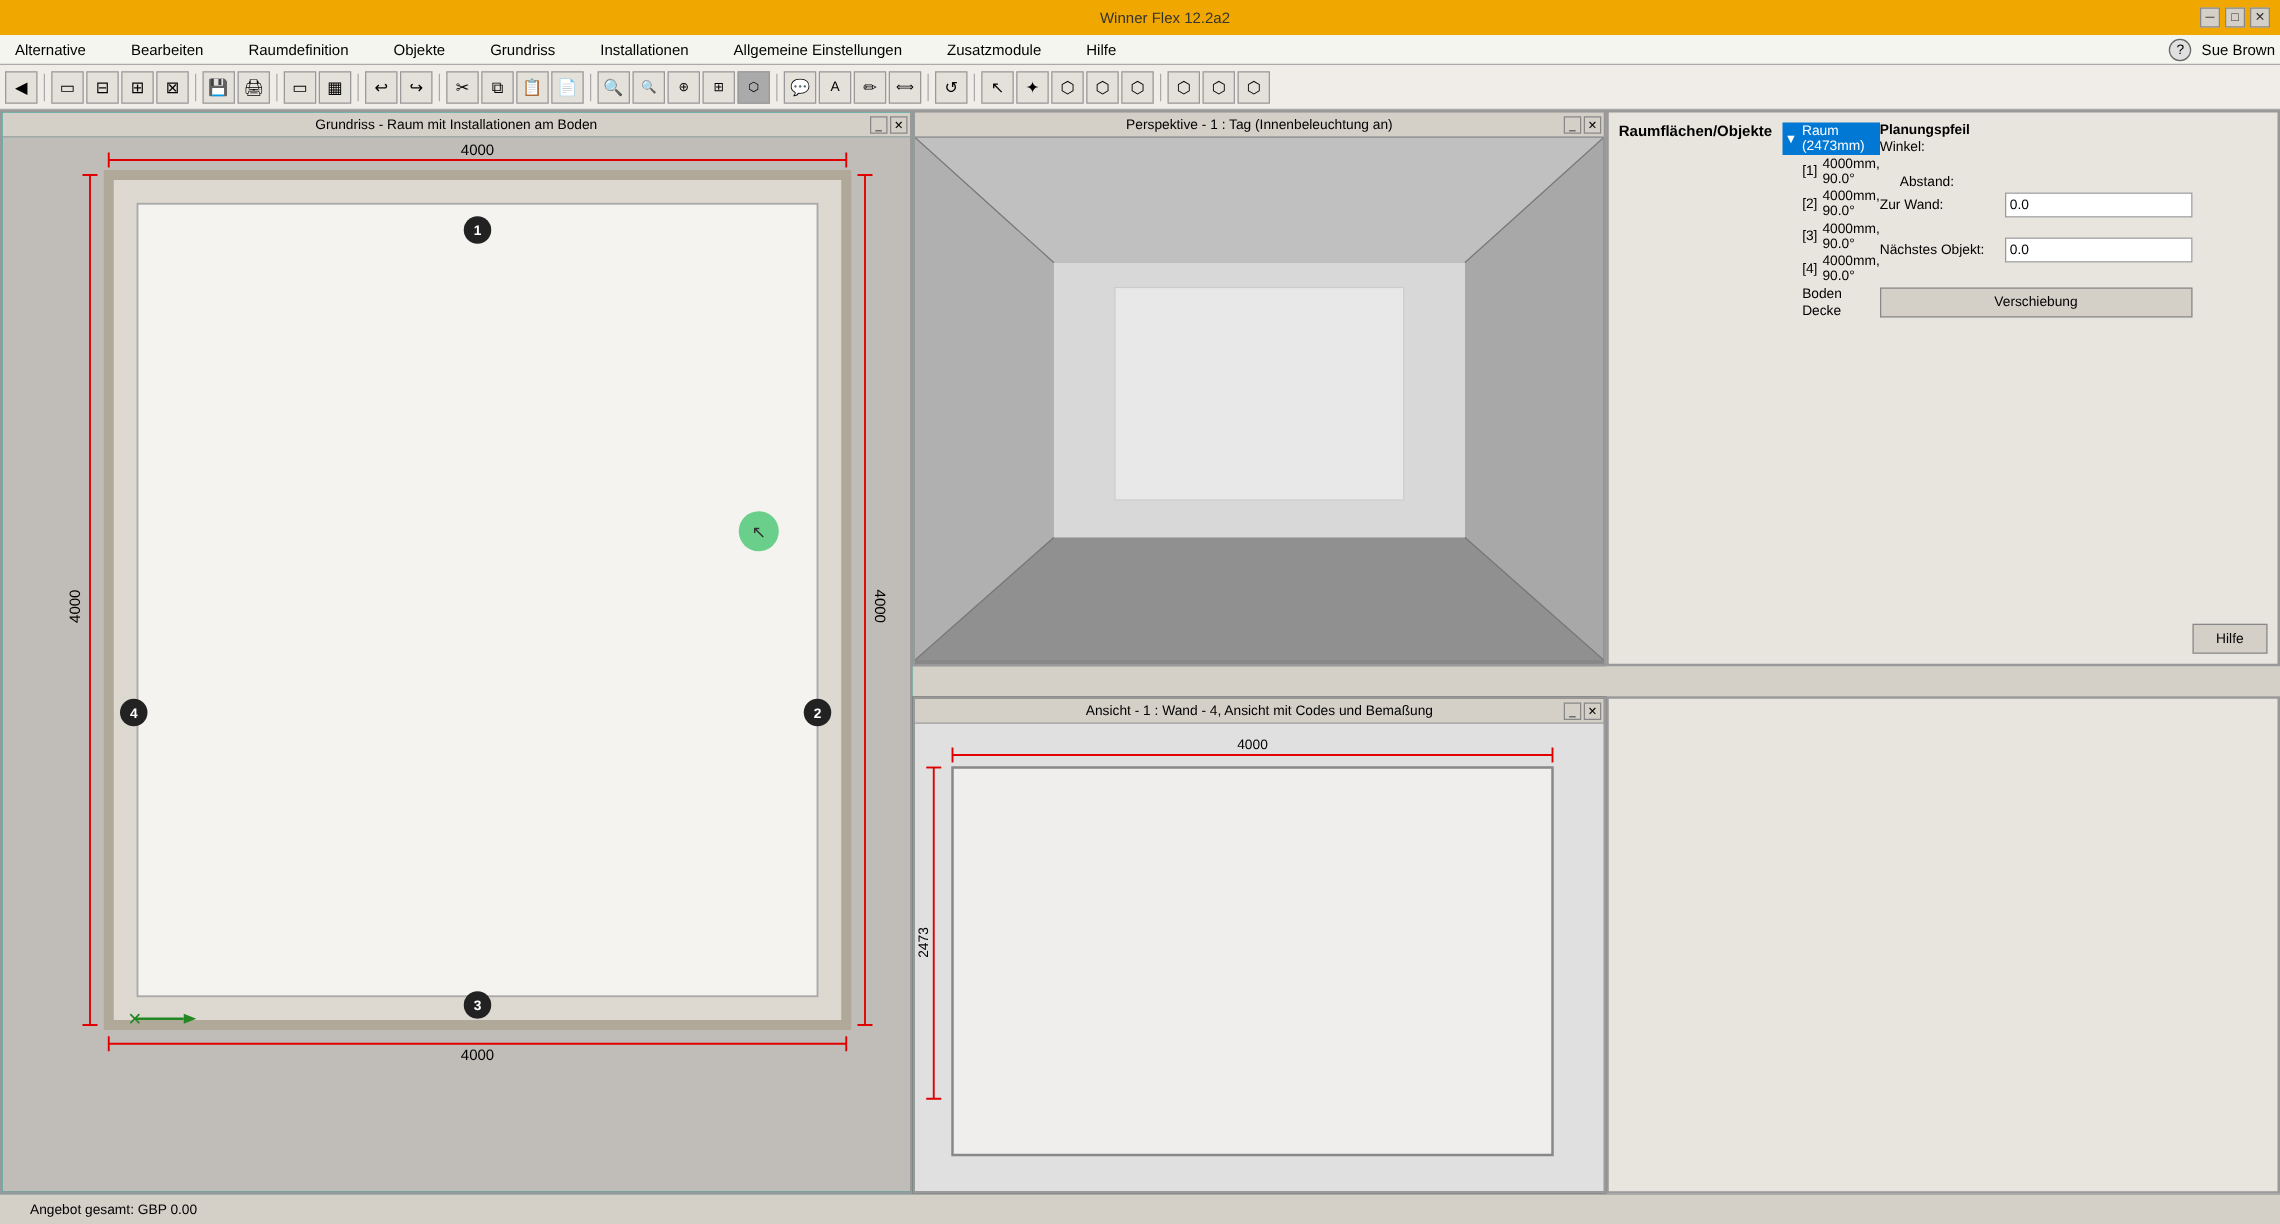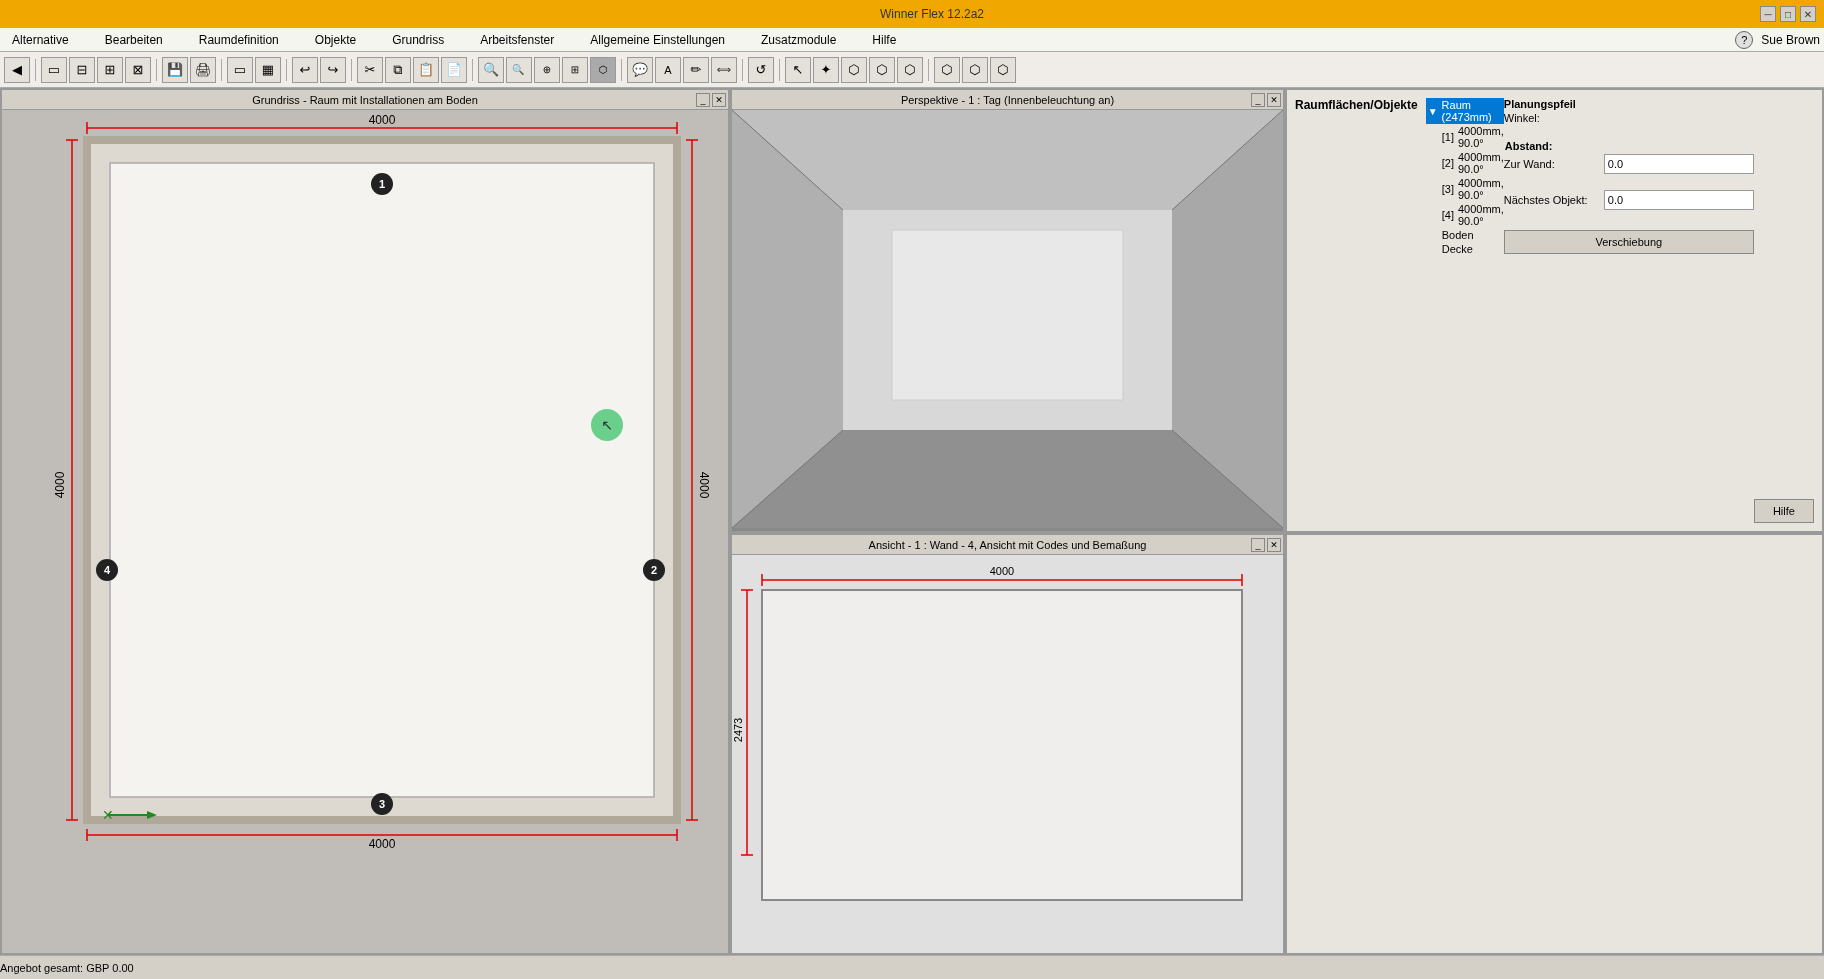--- a/index.html
+++ b/index.html
@@ -223,21 +223,21 @@
       margin-top: 4px;
     }
 
     
     #status-bar {
       height: 24px;
       background: #d4d0c8;
       border-top: 1px solid #aaa;
       display: flex;
       align-items: center;
-      padding: 0 0;
+      padding: 0 24px;
       font-size: 11px;
     }
 
     
     .perspective-room {
       width: 100%;
       height: 100%;
     }
   </style>
 </head>
@@ -251,21 +251,21 @@
     <div class="win-btn">✕</div>
   </div>
 </div>
 
 <div id="menu-bar">
   <div class="menu-item">Alternative</div>
   <div class="menu-item">Bearbeiten</div>
   <div class="menu-item">Raumdefinition</div>
   <div class="menu-item">Objekte</div>
   <div class="menu-item">Grundriss</div>
-  <div class="menu-item">Arbeitsfenster</div>
+  <div class="menu-item">Installationen</div>
   <div class="menu-item">Allgemeine Einstellungen</div>
   <div class="menu-item">Zusatzmodule</div>
   <div class="menu-item">Hilfe</div>
   <div class="user-area">
     <div class="help-icon">?</div>
     <span>Sue Brown</span>
   </div>
 </div>
 
 <div id="toolbar">
@@ -368,21 +368,21 @@
         <circle cx="605" cy="315" r="16" fill="rgba(80,200,120,0.85)"></circle>
         <text x="605" y="320" text-anchor="middle" font-size="14" fill="#333">↖</text>
 
         <text x="100" y="710" font-size="14" fill="#228822">✕</text>
         <line x1="105" y1="705" x2="145" y2="705" stroke="#228822" stroke-width="2"></line>
         <polygon points="145,701 155,705 145,709" fill="#228822"></polygon>
       </svg>
     </div>
   </div>
 
-  <div id="right-area" style="flex:1; display:flex; flex-direction:column;">
+  <div id="right-area" style="flex:1; display:flex; flex-direction:column;gap:24px;">
 
     <div style="display:flex; flex:0 0 440px;">
 
       <div id="perspective-panel" style="flex:0 0 555px; border:2px solid #999; position:relative; background:#888;">
         <div class="panel-titlebar">
           <span>Perspektive - 1 : Tag (Innenbeleuchtung an)</span>
           <div class="panel-controls">
             <div class="panel-ctrl-btn">_</div>
             <div class="panel-ctrl-btn">✕</div>
           </div>
@@ -448,21 +448,21 @@
           </div>
         </div>
 
         <div class="prop-separator"></div>
 
         <div class="prop-section">
           <div class="prop-label">Planungspfeil</div>
           <div class="prop-row">
             <span class="prop-row-label">Winkel:</span>
           </div>
-          <div style="font-size:11px; font-weight:bold; margin:4px 1px 2px;">Abstand:</div>
+          <div style="font-size:11px; font-weight:normal; margin:4px 16px 2px;">Abstand:</div>
           <div class="prop-row">
             <span class="prop-row-label">Zur Wand:</span>
             <input class="prop-input" type="text" value="0.0" style="">
           </div>
           <div class="prop-row">
             <span class="prop-row-label">Nächstes Objekt:</span>
             <input class="prop-input" type="text" value="0.0" style="">
           </div>
           <button class="prop-btn">Verschiebung</button>
         </div>

